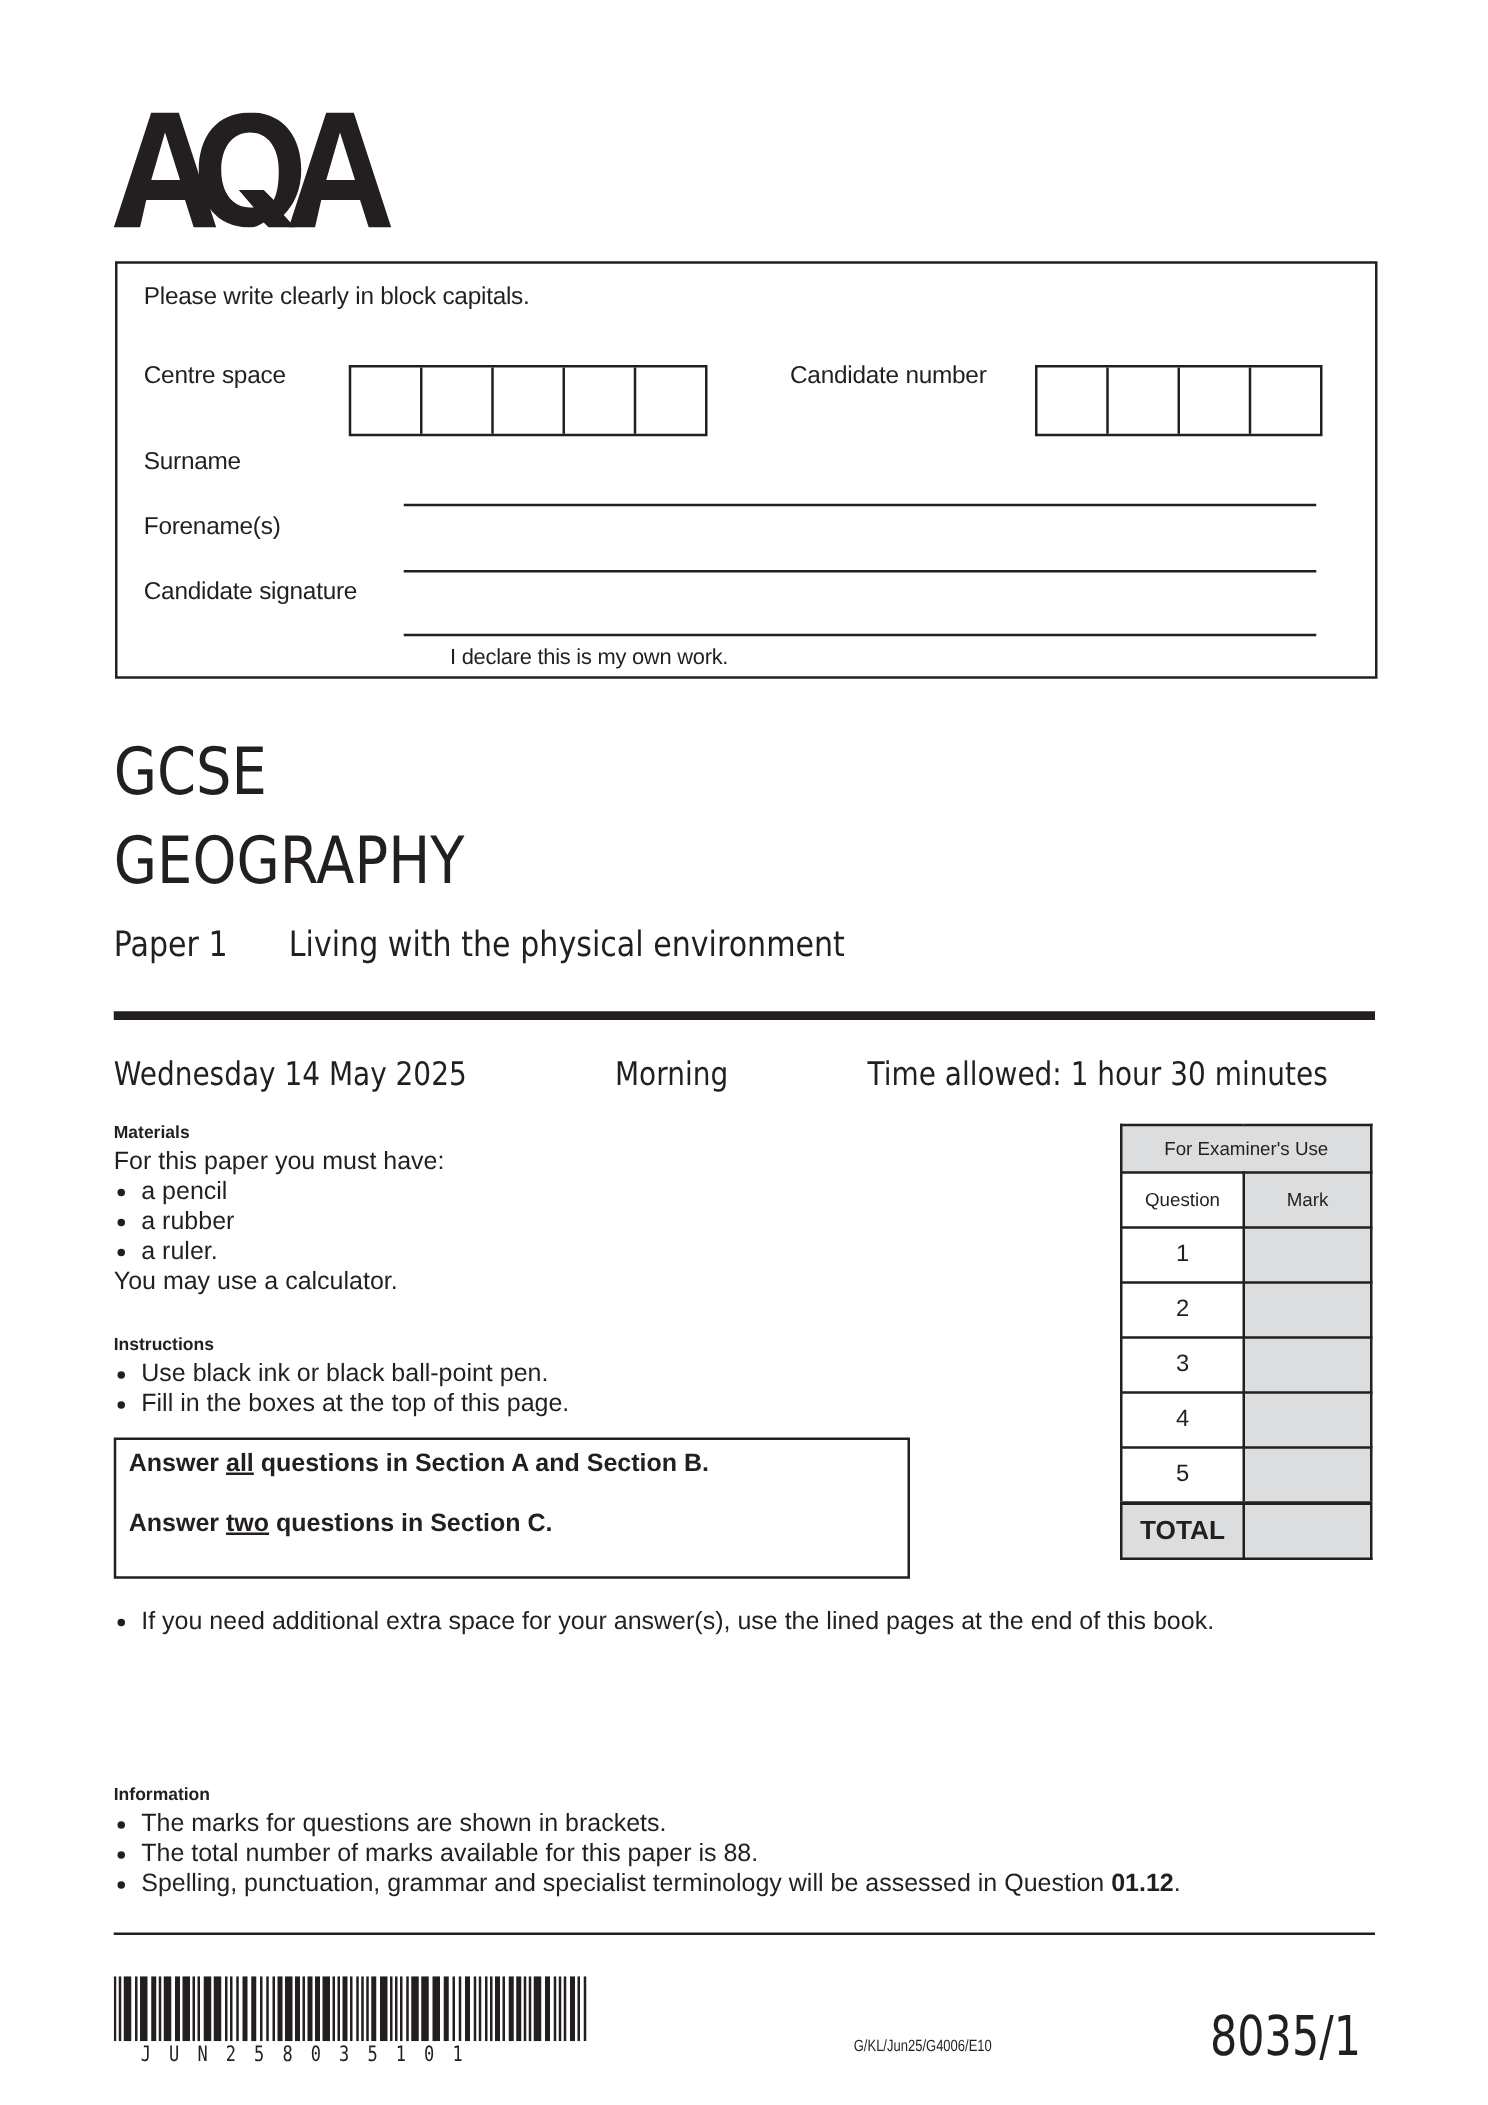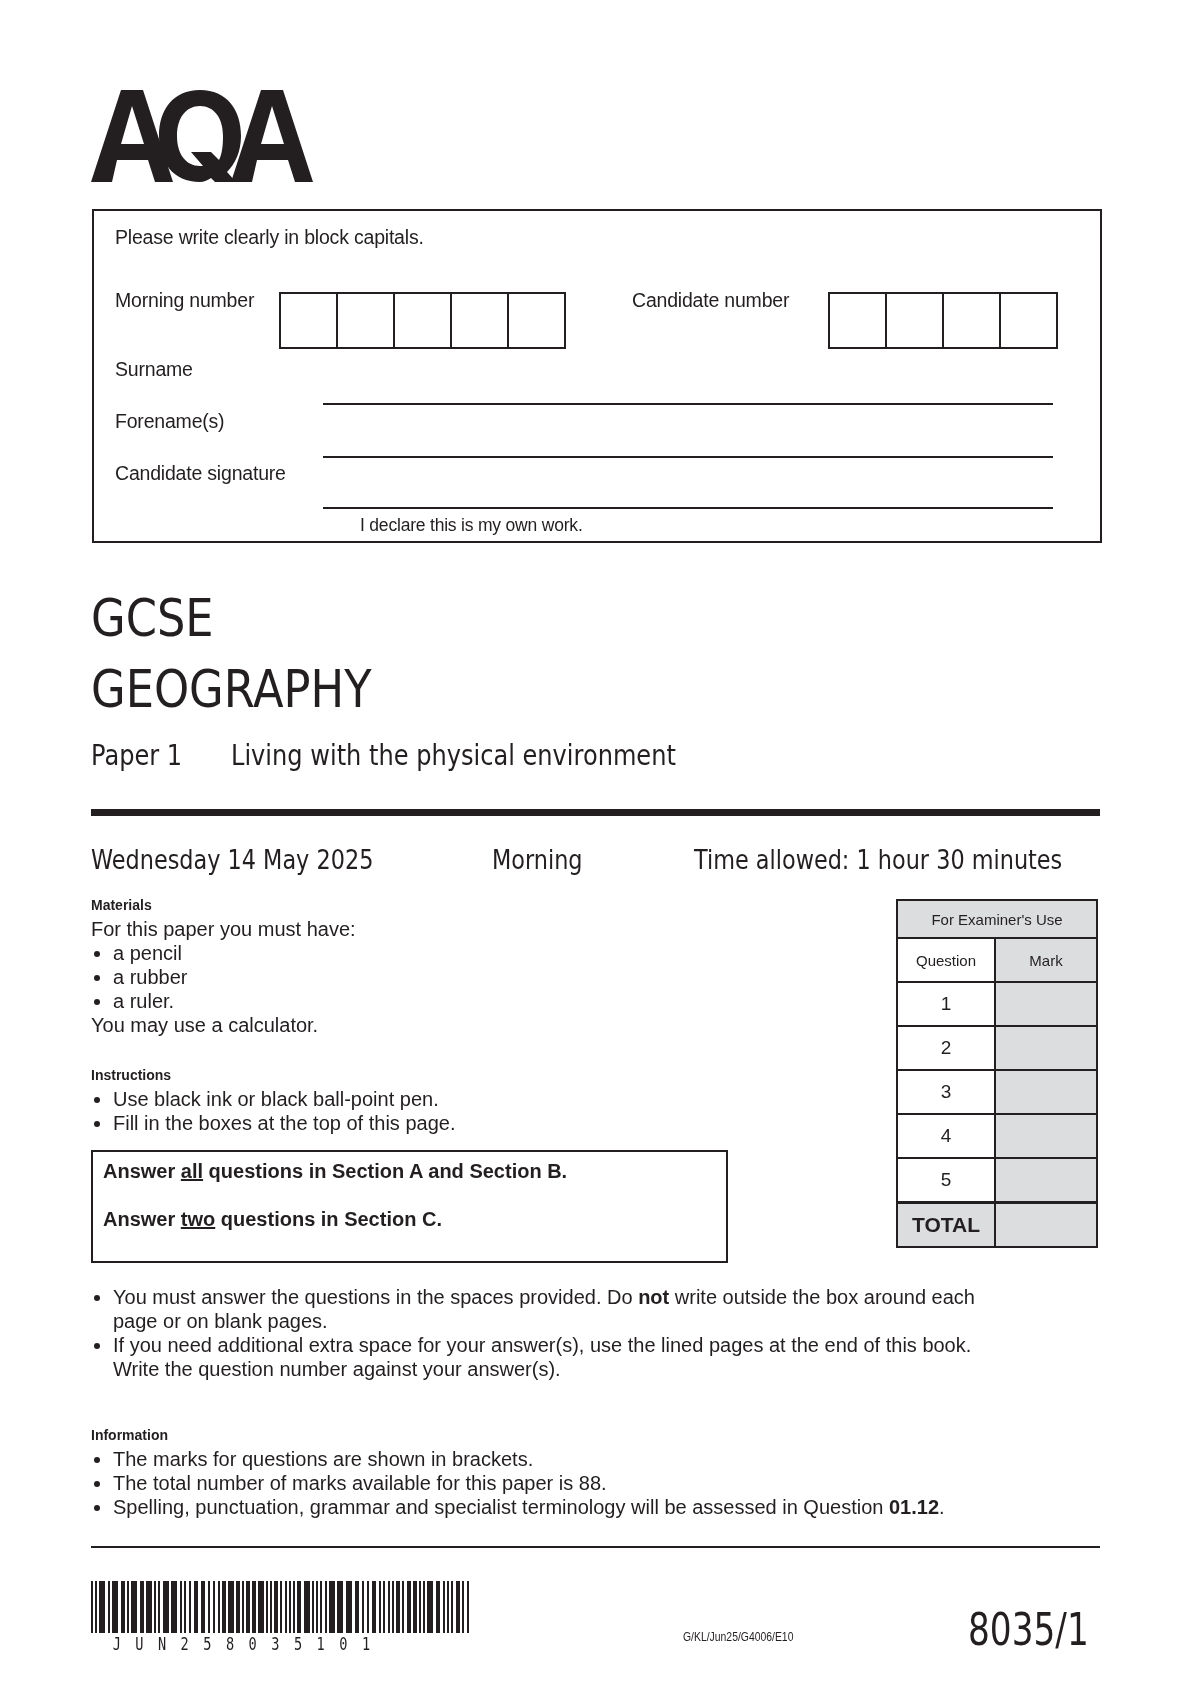--- a/index.html
+++ b/index.html
@@ -56,21 +56,21 @@
   <path d="M0 92 L30 0 L52 0 L82 92 L64 92 L57 70 L26 70 L21 92 Z M30 54 L53 54 L41 16 Z" fill="#231f20"></path>
 
   <path d="M109 0 C136 0 150 20 150 46 C150 62 144 74 136 82 L145 92 L124 92 L120 88 C117 90 113 92 109 92 C82 92 68 72 68 46 C68 20 82 0 109 0 Z M109 16 C95 16 86 28 86 46 C86 64 95 76 109 76 C110 76 111 76 112 76 L100 62 L120 62 L128 70 C131 64 132 56 132 46 C132 28 123 16 109 16 Z" fill="#231f20"></path>
 
   <path d="M140 92 L170 0 L192 0 L222 92 L204 92 L197 70 L166 70 L161 92 Z M170 54 L193 54 L181 16 Z" fill="#231f20"></path>
 </svg>
 
 <div id="cand-box" class="abs">
   <div class="abs box-text" style="left:21px; top:15px;">Please write clearly in block capitals.</div>
 
-  <div class="abs box-text" style="left:21px; top:78px;">Morning number</div>
+  <div class="abs box-text" style="left:21px; top:78px;">Centre space</div>
   <div class="abs cells" style="left:185px; top:81px;">
     <div class="cell"></div>
     <div class="cell"></div>
     <div class="cell"></div>
     <div class="cell"></div>
     <div class="cell"></div>
   </div>
 
   <div class="abs box-text" style="left:538px; top:78px;">Candidate number</div>
   <div class="abs cells" style="left:734px; top:81px;">
@@ -117,22 +117,21 @@
   <div class="bullet">Use black ink or black ball-point pen.</div>
   <div class="bullet">Fill in the boxes at the top of this page.</div>
 </div>
 
 <div id="answer-box" class="abs body">
   <div class="abs bold" style="left:10px; top:55px;"><span>Answer </span><u>two</u><span> questions in Section C.</span></div>
   <div class="abs bold" style="left:10px; top:7px;"><span>Answer </span><u>all</u><span> questions in Section A and Section B.</span></div>
 </div>
 
 <div class="abs body" style="left:91px; top:1285px;">
-  <div class="bullet"><span>You must answer the questions in the spaces provided.  Do </span><b>not</b><span> write outside the box around each</span><br><span>page or on blank pages.</span></div>
-  <div class="bullet"><span>If you need additional extra space for your answer(s), use the lined pages at the end of this book.</span><br><span>Write the question number against your answer(s).</span></div>
+  <div class="bullet"><span>If you need additional extra space for your answer(s), use the lined pages at the end of this book.</span><br></div>
 </div>
 
 <div class="abs body" style="left:91px; top:1423px;">
   <div class="head">Information</div>
   <div class="bullet">The marks for questions are shown in brackets.</div>
   <div class="bullet">The total number of marks available for this paper is 88.</div>
   <div class="bullet"><span>Spelling, punctuation, grammar and specialist terminology will be assessed in Question </span><b>01.12</b><span>.</span></div>
 </div>
 
 <table id="exam-table" class="abs">

